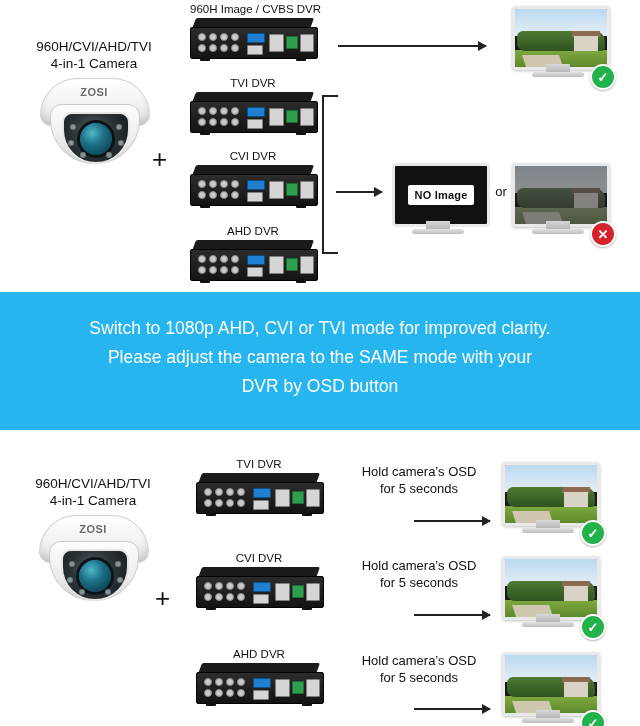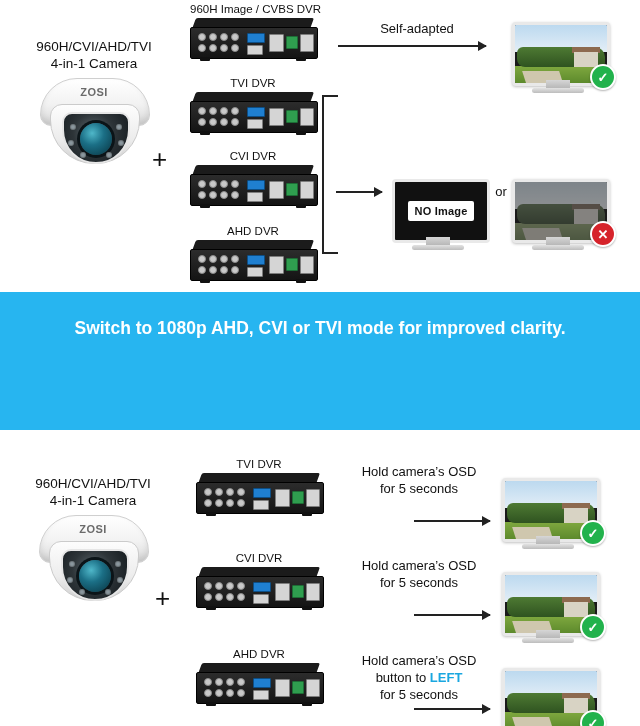--- a/index.html
+++ b/index.html
@@ -91,21 +91,21 @@
     position:absolute;background:#d5d5d5;border:1px solid #7d7d7d;border-radius:1px;
   }
   .dvr .blue{position:absolute;background:#1f7fd0;border:1px solid #0d4e85;border-radius:1px;}
   .dvr .green{position:absolute;background:#2f9e4f;border:1px solid #1d6e36;border-radius:1px;}
   .dvr .foot{
     position:absolute;bottom:-3px;width:10px;height:4px;background:#111;border-radius:1px;
   }
 
   
   .mon-block{position:absolute;}
-  .monitor{position:relative;width:92px;height:74px;margin-top:16px;}
+  .monitor{position:relative;width:92px;height:74px;}
   .monitor .screen{
     position:absolute;left:0;top:0;width:92px;height:58px;
     background:#1a1a1a;border:3px solid #e9e9e9;border-radius:4px;
     box-shadow:0 1px 3px rgba(0,0,0,.25);
     overflow:hidden;
   }
   .monitor .stand{
     position:absolute;left:34px;top:58px;width:24px;height:9px;
     background:linear-gradient(180deg,#d6d6d6,#b4b4b4);
   }
@@ -148,21 +148,21 @@
   .arrow{position:absolute;height:2px;background:#222;}
   .arrow:after{
     content:"";position:absolute;right:-1px;top:-4px;
     border-left:9px solid #222;border-top:5px solid transparent;border-bottom:5px solid transparent;
   }
   .connector{position:absolute;border:2px solid #222;border-right:none;}
 
   
   #banner .btext{
     color:#fff;text-align:center;font-size:17.5px;line-height:29px;
-    padding:22px 26px 0;font-weight:700;
+    padding:22px 26px 0;font-weight:400;
   }
 
   
   .instr{
     position:absolute;text-align:center;font-size:13px;line-height:17px;color:#111;width:170px;
   }
   .hl{color:#1aa7e0;font-weight:bold;}
 </style>
 </head>
 <body>
@@ -280,21 +280,20 @@
         <div class="blockport" style="left:78px;top:6px;width:13px;height:16px;"></div>
         <div class="green" style="left:95px;top:8px;width:10px;height:11px;"></div>
         <div class="blockport" style="left:109px;top:6px;width:12px;height:16px;"></div>
       </div>
       <div class="foot" style="left:10px;"></div>
         <div class="foot" style="right:10px;"></div>
     </div>
   </div>
 
   <div class="arrow" style="left:338px;top:45px;width:148px;"></div>
-  <div class="caption" style="position:absolute;left:352px;top:21px;width:130px;">Self-adapted</div>
 
   <div class="connector" style="left:322px;top:95px;width:14px;height:155px;"></div>
   <div class="arrow" style="left:336px;top:191px;width:46px;"></div>
 
   <div class="mon-block" style="left:392px;top:163px;">
     <div class="monitor">
       <div class="noimage">
         <span>NO Image</span>
       </div>
       <div class="stand"></div>
@@ -337,20 +336,22 @@
       <div class="stand"></div>
         <div class="foot2"></div>
     </div>
     <div class="badge bad" style="left:78px;top:58px;">✕</div>
   </div>
 </div>
 
 <div class="panel" id="banner">
   <div class="btext">
     <div>Switch to 1080p AHD, CVI or TVI mode for improved clarity.</div>
+    <div>Please adjust the camera to the SAME mode with your</div>
+    <div>DVR by OSD button</div>
   </div>
 </div>
 
 <div class="panel" id="bottom-panel">
 
   <div class="camera-block" style="left:10px;top:45px;width:166px;">
     <div class="camera-title">960H/CVI/AHD/TVI</div>
     <div class="camera-title">4-in-1 Camera</div>
     <div class="dome">
       <div class="base"></div>
@@ -480,21 +481,20 @@
         <div class="blockport" style="left:78px;top:6px;width:13px;height:16px;"></div>
         <div class="green" style="left:95px;top:8px;width:10px;height:11px;"></div>
         <div class="blockport" style="left:109px;top:6px;width:12px;height:16px;"></div>
       </div>
       <div class="foot" style="left:10px;"></div>
         <div class="foot" style="right:10px;"></div>
     </div>
   </div>
   <div class="instr" style="left:334px;top:222px;">
     <div>Hold camera’s OSD</div>
-    <div><span>button to </span><span class="hl">LEFT</span></div>
     <div>for 5 seconds</div>
   </div>
   <div class="arrow" style="left:414px;top:278px;width:76px;"></div>
   <div class="mon-block" style="left:502px;top:222px;">
     <div class="monitor">
       <div class="screen">
         <div class="scene">
           <div class="sky"></div>
             <div class="grass"></div>
             <div class="trees"></div>

